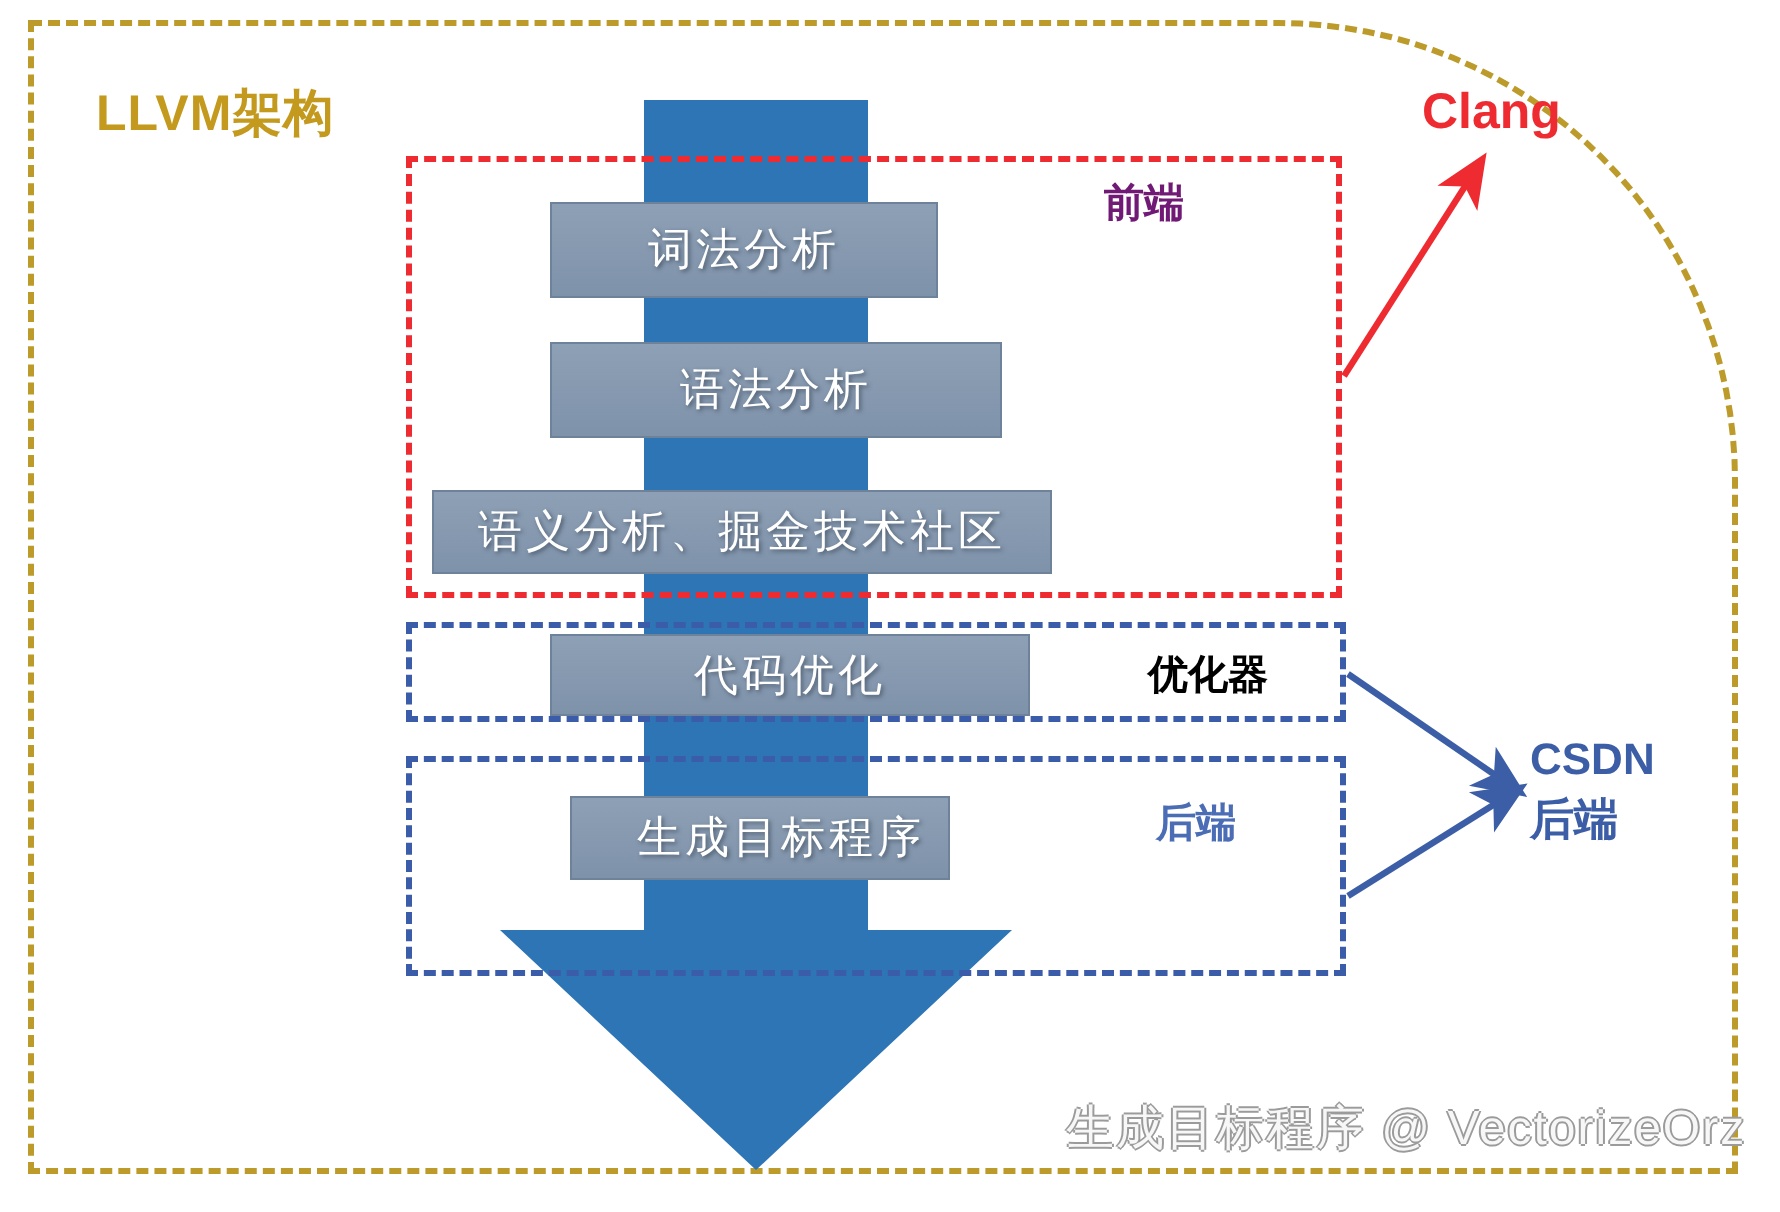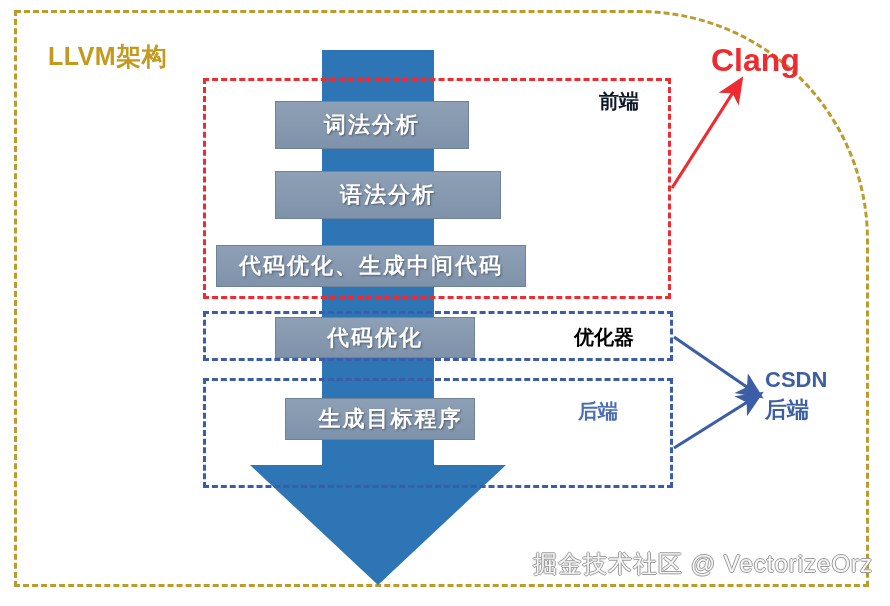--- a/index.html
+++ b/index.html
@@ -80,56 +80,56 @@
     height: 110px;
     border: 3px dashed #3B5CA8;
   }
 
   .group-label {
     position: absolute;
     font-size: 20px;
     font-weight: bold;
     white-space: nowrap;
   }
-  .label-frontend  { left: 599px; top: 88px;  color: #0f172a; }
+  .label-frontend  { left: 552px; top: 88px;  color: #701a75; }
   .label-optimizer { left: 574px; top: 324px; color: #000000; }
   .label-backend   { left: 578px; top: 398px; color: #4B6DB5; }
 
   
   .stage {
     position: absolute;
     box-sizing: border-box;
     background: linear-gradient(180deg, #8EA0B5 0%, #7E92AA 100%);
     border: 1px solid #6E8299;
     color: #ffffff;
     font-size: 22px;
-    font-weight: bold;
+    font-weight: normal;
     display: flex;
     align-items: center;
     justify-content: center;
     text-shadow: 1px 1px 2px rgba(60,72,88,0.75);
     white-space: nowrap;
     letter-spacing: 2px;
   }
   .stage-1 { left: 275px; top: 101px; width: 194px; height: 48px; }
   .stage-2 { left: 275px; top: 171px; width: 226px; height: 48px; }
   .stage-3 { left: 216px; top: 245px; width: 310px; height: 42px; }
-  .stage-4 { left: 275px; top: 317px; width: 200px; height: 41px; }
+  .stage-4 { left: 275px; top: 317px; width: 240px; height: 41px; }
   .stage-5 { left: 285px; top: 398px; width: 190px; height: 42px; padding-left: 21px; }
 
   
   .annot {
     position: absolute;
     font-weight: bold;
     white-space: nowrap;
   }
   .annot-clang {
     left: 711px;
     top: 42px;
-    font-size: 32px;
+    font-size: 25px;
     color: #EE2B31;
   }
   .annot-llvm {
     left: 765px;
     top: 365px;
     font-size: 22px;
     color: #3C5EA6;
     line-height: 30px;
     text-align: left;
   }
@@ -184,21 +184,21 @@
   <div class="group-box group-frontend"></div>
   <div class="group-box group-optimizer"></div>
   <div class="group-box group-backend"></div>
 
   <div class="group-label label-frontend">前端</div>
   <div class="group-label label-optimizer">优化器</div>
   <div class="group-label label-backend">后端</div>
 
   <div class="stage stage-1">词法分析</div>
   <div class="stage stage-2">语法分析</div>
-  <div class="stage stage-3">代码优化、生成中间代码</div>
+  <div class="stage stage-3">语义分析、掘金技术社区</div>
   <div class="stage stage-4">代码优化</div>
   <div class="stage stage-5">生成目标程序</div>
 
   <svg class="arrows-layer" viewBox="0 0 890 606">
     <defs>
       <marker id="arrowRed" markerWidth="9" markerHeight="9" refX="6" refY="4.5" orient="auto" markerUnits="strokeWidth">
         <path d="M0,0.8 L8.5,4.5 L0,8.2 L2.2,4.5 Z" fill="#EE2B31"></path>
       </marker>
       <marker id="arrowBlue" markerWidth="9" markerHeight="9" refX="6" refY="4.5" orient="auto" markerUnits="strokeWidth">
         <path d="M0,0.8 L8.5,4.5 L0,8.2 L2.2,4.5 Z" fill="#3C5EA6"></path>
@@ -211,15 +211,15 @@
 
     <line x1="674" y1="448" x2="757" y2="396" stroke="#3C5EA6" stroke-width="3.2" marker-end="url(#arrowBlue)"></line>
   </svg>
 
   <div class="annot annot-clang">Clang</div>
   <div class="annot annot-llvm">
     <span>CSDN</span>
     <span class="ln2">后端</span>
   </div>
 
-  <div class="watermark-main">掘金技术社区 @ VectorizeOrz</div>
+  <div class="watermark-main">生成目标程序 @ VectorizeOrz</div>
 
 </div>
 
 </body></html>

